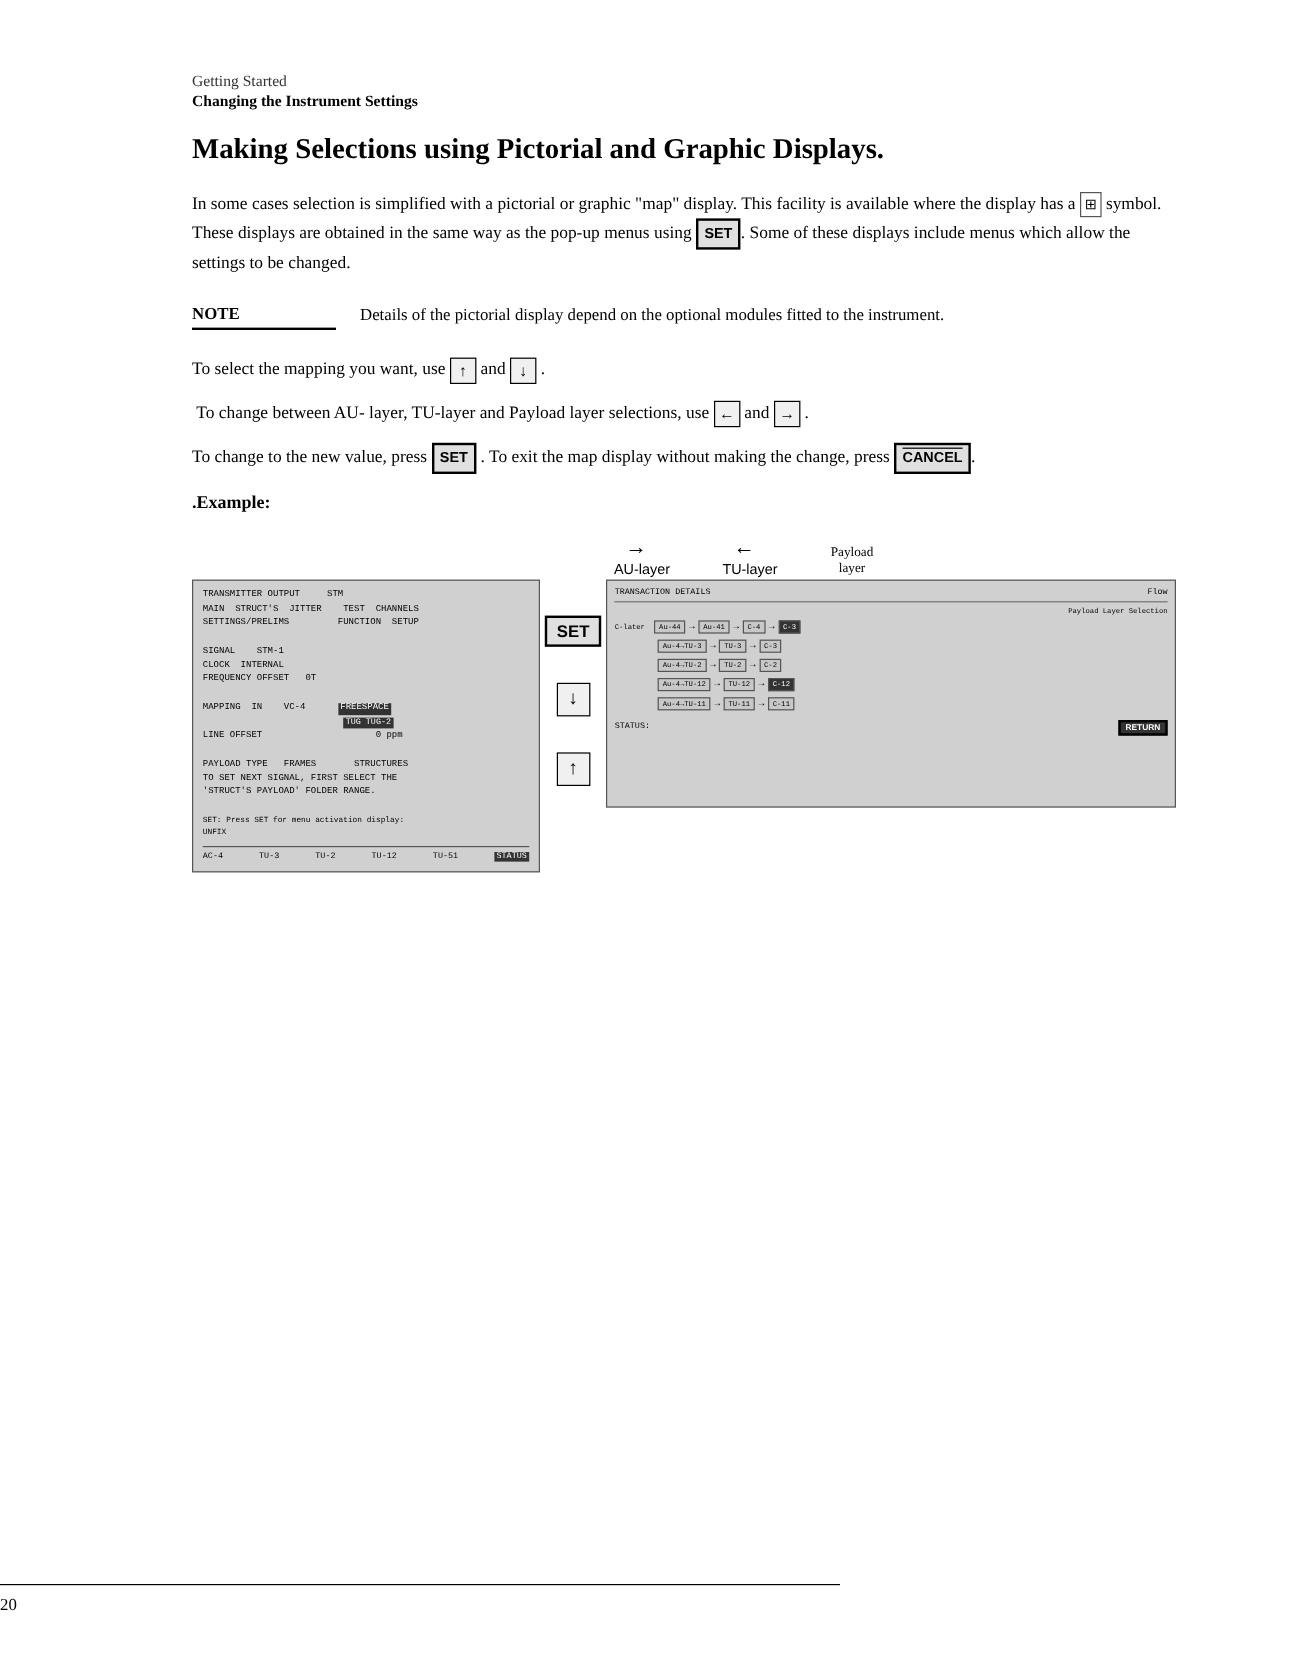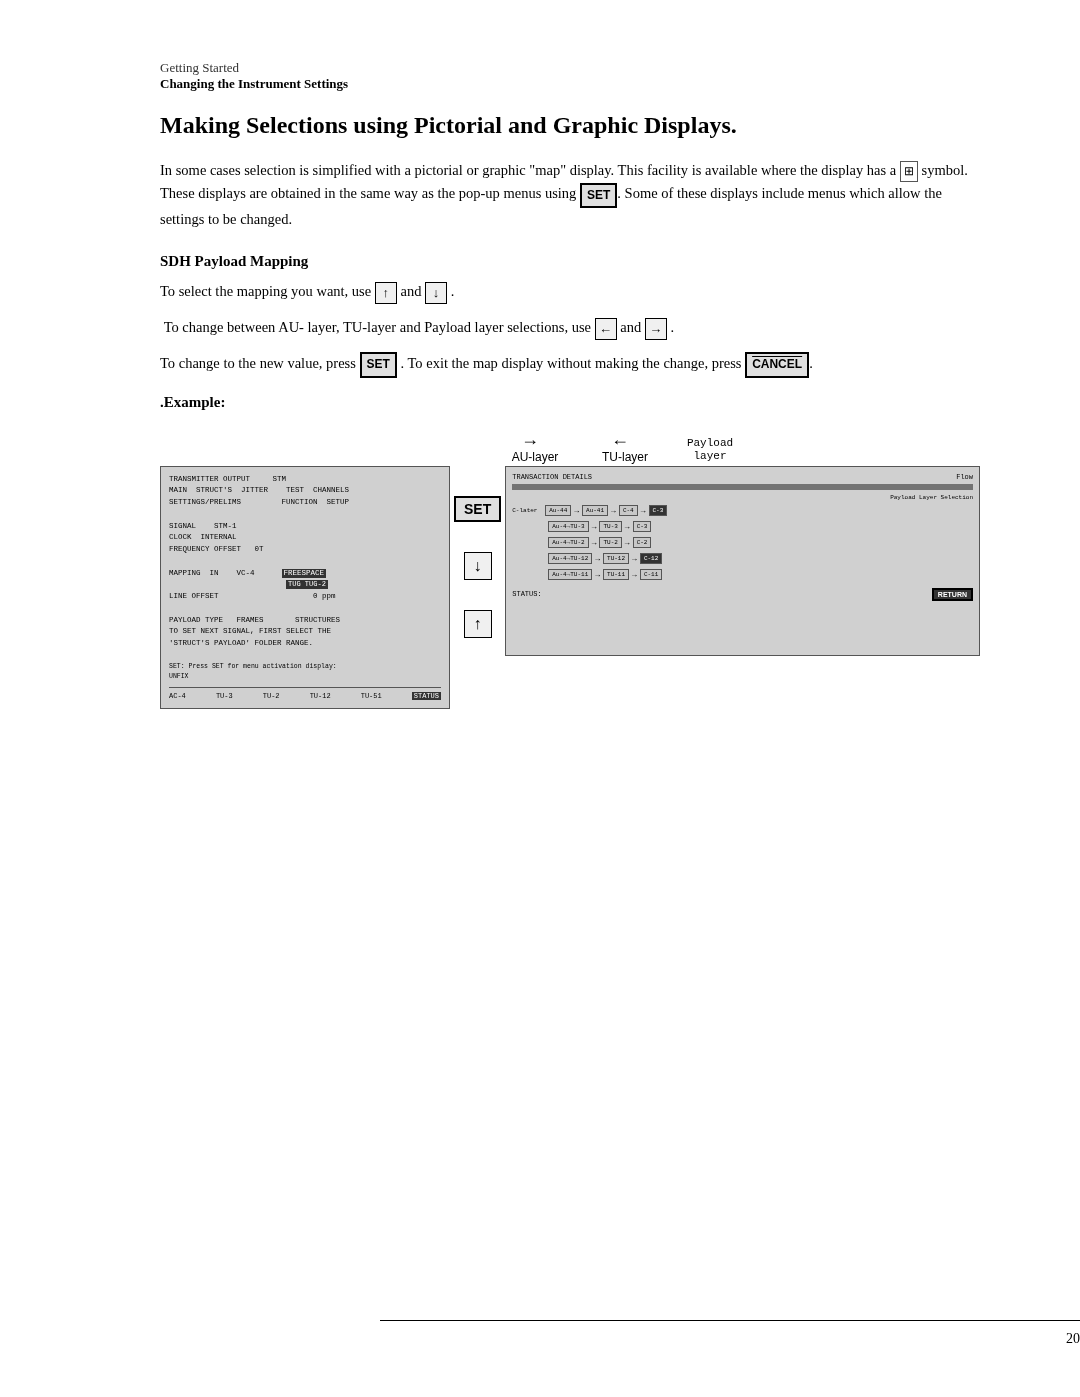--- a/index.html
+++ b/index.html
@@ -144,21 +144,21 @@
       padding: 6px;
       min-height: 190px;
       font-family: 'Courier New', monospace;
       font-size: 6.5px;
       color: #000;
       position: relative;
     }
     .right-screen .top-bar {
       display: flex;
       justify-content: space-between;
-      border-bottom: 6px solid #737373;
+      border-bottom: 1px solid #737373;
       padding-bottom: 3px;
       margin-bottom: 4px;
       font-size: 7px;
     }
     .mapping-box {
       border: 1px solid #555;
       background: #c8c8c8;
       padding: 1px 3px;
       font-size: 6px;
       white-space: nowrap;
@@ -170,21 +170,21 @@
     .mapping-arrow {
       font-size: 8px;
     }
     .page-footer {
       position: absolute;
       bottom: 50px;
       left: 0;
       right: 0;
       display: flex;
       flex-direction: column;
-      align-items: flex-end;
+      align-items: flex-start;
     }
     .footer-line {
       width: 700px;
       border-top: 1px solid #000;
       margin-bottom: 10px;
     }
     .footer-page-num {
       font-size: 14px;
     }
     .set-badge {
@@ -232,22 +232,27 @@
     <div class="breadcrumb-line1">Getting Started</div>
     <div class="breadcrumb-line2">Changing the Instrument Settings</div>
   </div>
 
   <h1 class="main-title">Making Selections using Pictorial and Graphic Displays.</h1>
 
   <div class="intro-text">
     In some cases selection is simplified with a pictorial or graphic "map" display. This facility is available where the display has a <span class="symbol-box">⊞</span> symbol. These displays are obtained in the same way as the pop-up menus using <span class="set-badge">SET</span>. Some of these displays include menus which allow the settings to be changed.
   </div>
 
-
-  <div class="section-title">SDH Payload Mapping</div>
+  <div class="note-section">
+    <div>
+      <div class="note-label">NOTE</div>
+    </div>
+    <div class="note-text">Details of the pictorial display depend on the optional modules fitted to the instrument.</div>
+  </div>
+
 
 
   <div class="body-text">
     To select the mapping you want, use
     <span class="arrow-btn">↑</span>
     and
     <span class="arrow-btn">↓</span> .
   </div>
 
   <div class="body-text">
@@ -270,21 +275,21 @@
       <div style="display:flex; gap:0; align-items:flex-end;">
         <div style="width:80px; text-align:center;">
           <div style="font-size:18px; font-family:Arial,sans-serif;">→</div>
           <div class="label-au">AU-layer</div>
         </div>
         <div style="width:80px; text-align:center; margin-left:10px;">
           <div style="font-size:18px; font-family:Arial,sans-serif;">←</div>
           <div class="label-tu">TU-layer</div>
         </div>
         <div style="width:80px; text-align:center; margin-left:10px;">
-          <div style="font-size:11px; font-family:Liberation Mono, monospace; line-height:1.2;">Payload<br>layer</div>
+          <div style="font-size:11px; font-family:Liberation Serif, serif; line-height:1.2;">Payload<br>layer</div>
         </div>
       </div>
     </div>
 
     <div style="display:flex; align-items:flex-start; gap:4px;">
 
       <div class="left-screen">
         <div class="screen-row">TRANSMITTER OUTPUT &nbsp;&nbsp;&nbsp; STM</div>
         <div class="screen-row">MAIN &nbsp;STRUCT'S &nbsp;JITTER &nbsp;&nbsp;&nbsp;TEST &nbsp;CHANNELS</div>
         <div class="screen-row">SETTINGS/PRELIMS &nbsp;&nbsp;&nbsp;&nbsp;&nbsp;&nbsp;&nbsp;&nbsp;FUNCTION &nbsp;SETUP</div>

